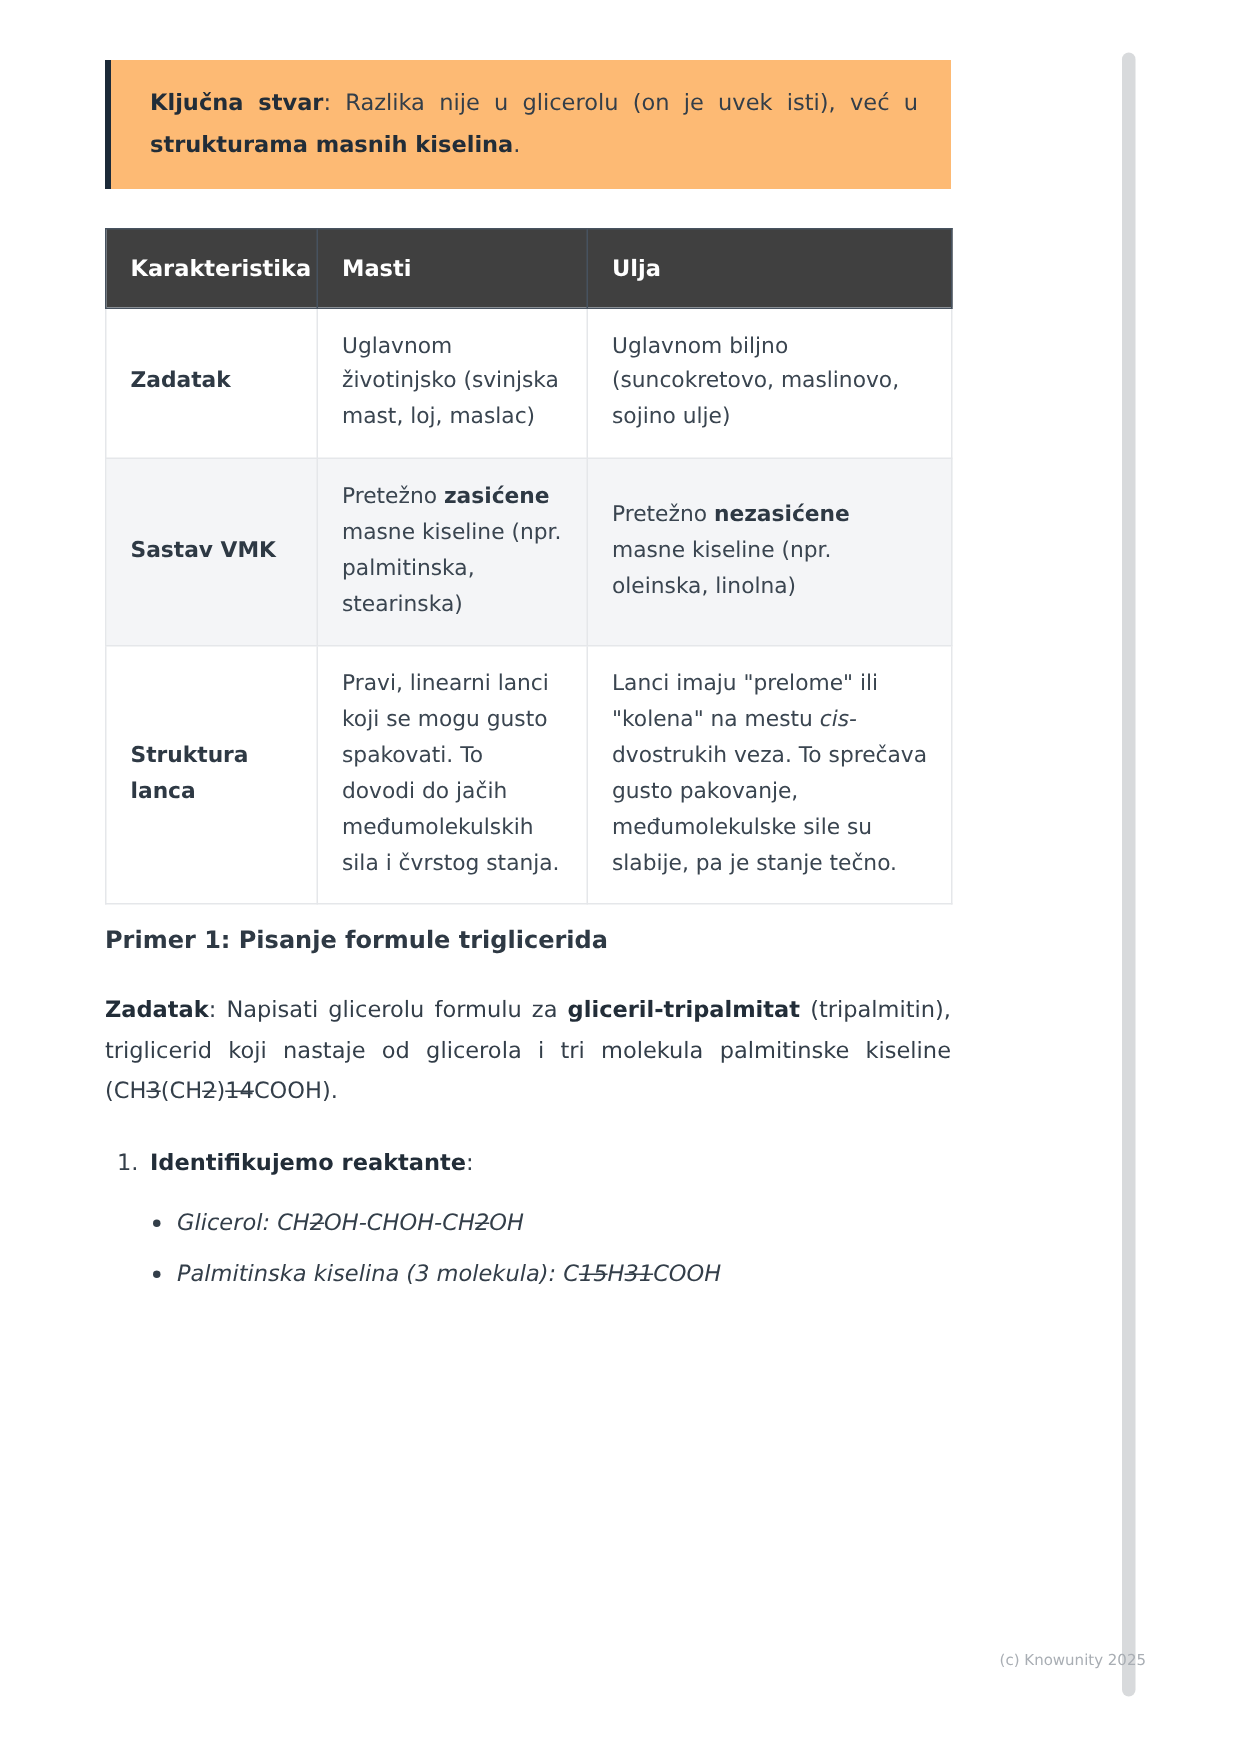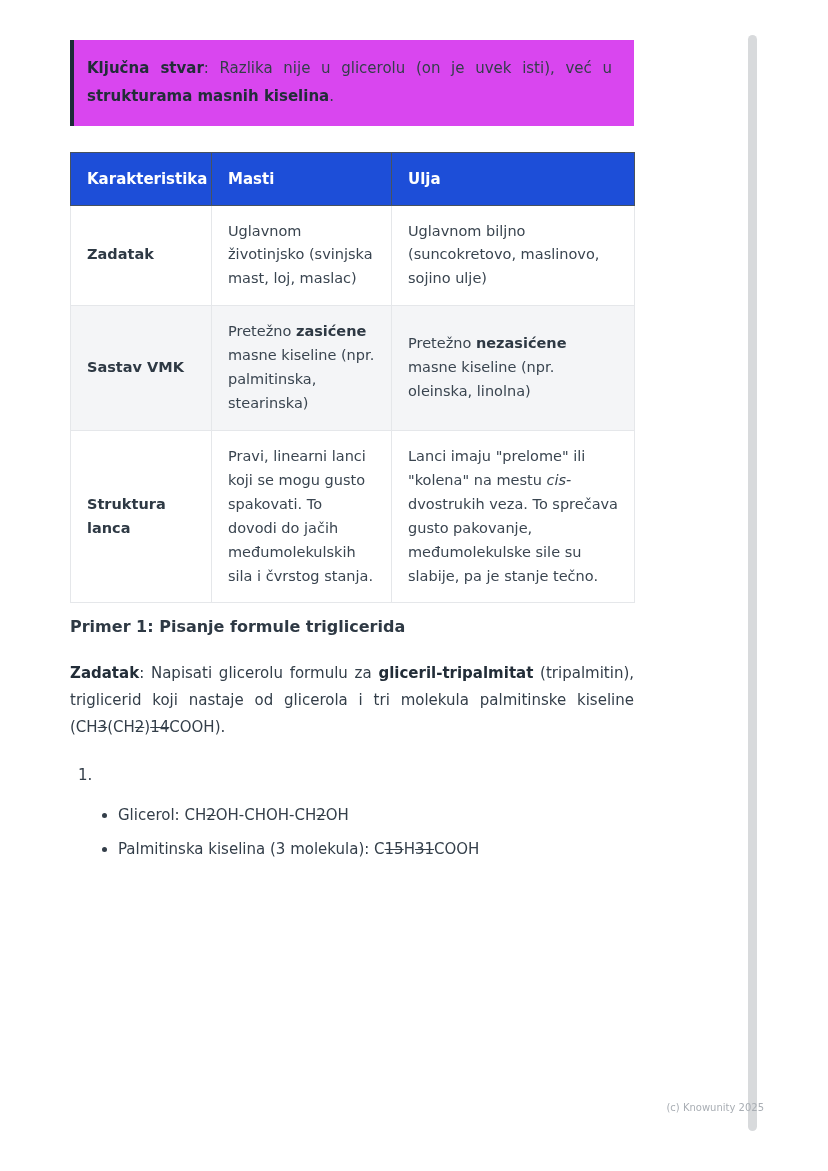--- a/index.html
+++ b/index.html
@@ -20,40 +20,40 @@
     z-index: 1;
   }
   .content {
     position: absolute;
     left: 70px; top: 40px;
     width: 564px;
     z-index: 2;
   }
   
   .callout {
-    background: #d946ef;
+    background: #fdba74;
     border-left: 4px solid #1c2a38;
-    padding: 15px 22px 15px 13px;
+    padding: 15px 22px 15px 26px;
   }
   .callout p {
     font-size: 15px;
     line-height: 1.85;
     text-align: justify;
     color: #333e49;
   }
   .callout strong { color: #222d38; }
   
   table {
     margin-top: 26px;
     width: 564px;
     border-collapse: collapse;
     table-layout: fixed;
   }
   thead th {
-    background: #1d4ed8;
+    background: #404040;
     color: #ffffff;
     font-weight: 600;
     font-size: 15px;
     text-align: left;
     padding: 17px 16px;
     border: 1px solid #47525f;
   }
   tbody td {
     font-size: 14.5px;
     line-height: 1.65;
@@ -96,21 +96,21 @@
     margin-top: 22px;
     display: flex;
     font-size: 15px;
     line-height: 1.7;
     color: #333e49;
     padding-left: 8px;
   }
   .step .num { width: 22px; flex: none; }
   .step strong { color: #222d38; }
   
-  .bullets { margin-top: 14px; padding-left: 30px; }
+  .bullets { margin-top: 14px; padding-left: 30px; font-style: italic; }
   .bullets li {
     list-style: disc;
     margin-left: 18px;
     margin-top: 10px;
     font-size: 15px;
     line-height: 1.6;
     color: #333e49;
   }
   .footer {
     position: absolute;
@@ -165,20 +165,21 @@
   </table>
 
 
   <p class="primer-heading">Primer 1: Pisanje formule triglicerida</p>
 
   <p class="para"><strong>Zadatak</strong><span>: Napisati glicerolu formulu za </span><strong>gliceril-tripalmitat</strong><span> (tripalmitin), triglicerid koji nastaje od glicerola i tri molekula palmitinske kiseline (CH</span><s>3</s><span>(CH</span><s>2</s><span>)</span><s>14</s><span>COOH).</span></p>
 
 
   <div class="step">
     <span class="num">1.</span>
+    <span><strong>Identifikujemo reaktante</strong><span>:</span></span>
   </div>
 
   <ul class="bullets">
     <li><span>Glicerol: CH</span><s>2</s><span>OH-CHOH-CH</span><s>2</s><span>OH</span></li>
     <li><span>Palmitinska kiselina (3 molekula): C</span><s>15</s><span>H</span><s>31</s><span>COOH</span></li>
   </ul>
 
 </div>
 
 <div class="footer">(c) Knowunity 2025</div>

